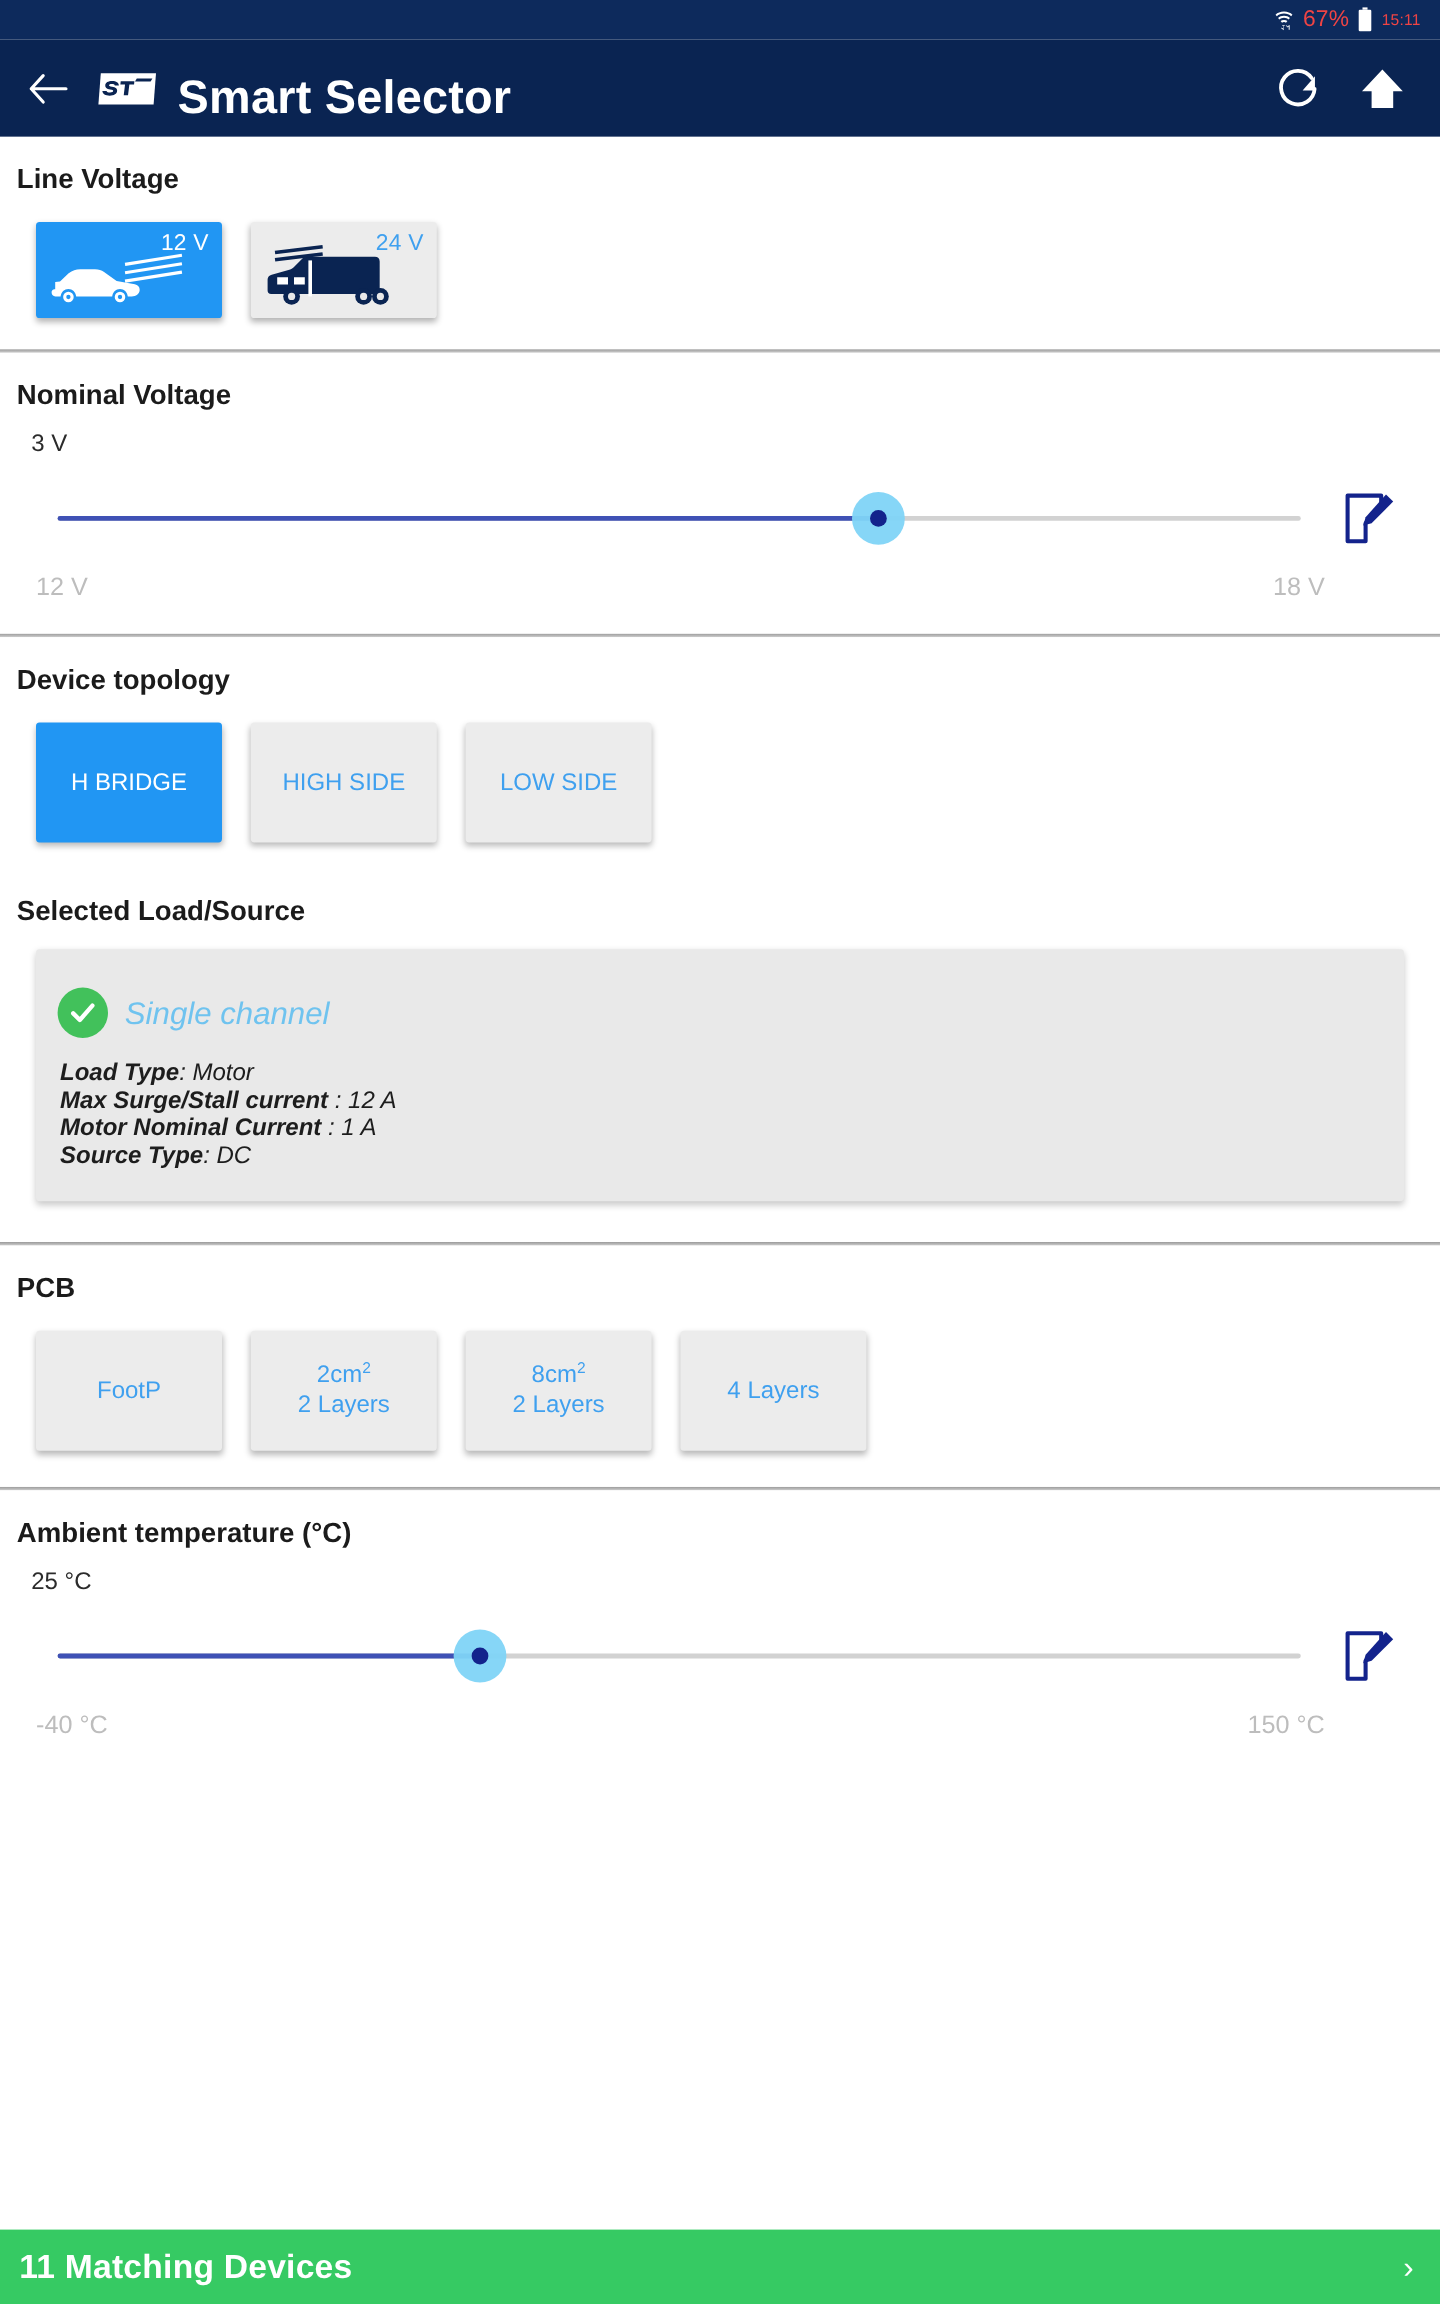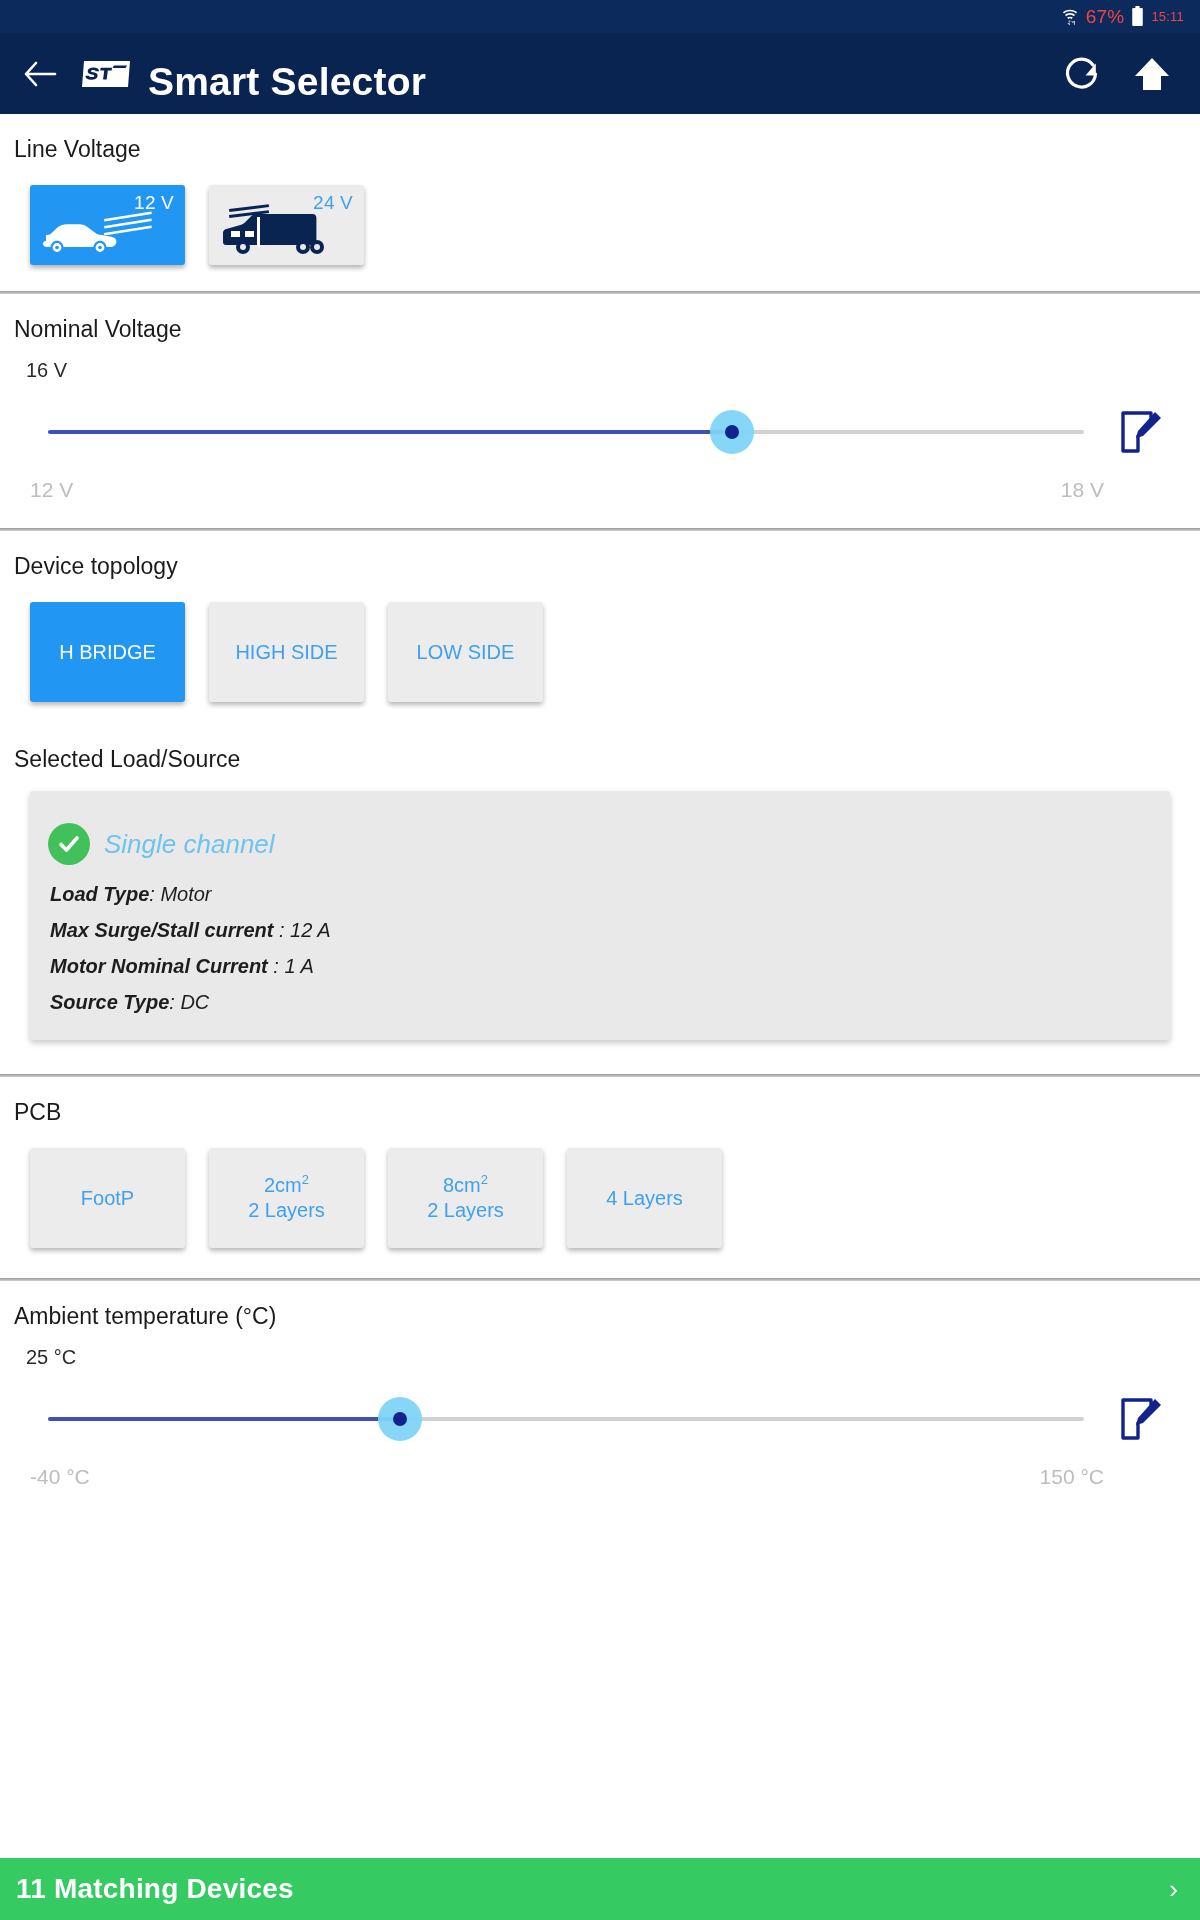--- a/index.html
+++ b/index.html
@@ -31,21 +31,21 @@
   }
   .appbar .back { width: 44px; height: 44px; display:flex; align-items:center; justify-content:center; cursor: pointer; }
   .st-logo { width: 56px; height: 34px; margin-left: 16px; display:block; }
   .appbar .title { font-size: 39px; margin-left: 14px; letter-spacing: .2px; font-weight: 700; margin-top: 16px; }
   .appbar .spacer { flex: 1; }
   .appbar .act { width: 52px; height: 52px; display:flex; align-items:center; justify-content:center; cursor: pointer; margin-left: 18px;}
 
   
   .section { padding: 22px 0 0 0; background:#fff; position: relative; }
   .divider { height: 3px; background: linear-gradient(to bottom,#9a9a9a,#cfcfcf); width:100%; }
-  .sec-title { font-size: 23px; color: #1b1b1b; padding-left: 14px; font-weight: 400;}
+  .sec-title { font-size: 23px; color: #1b1b1b; padding-left: 14px; font-weight: 700;}
 
   
   .tiles { display: flex; padding: 22px 0 26px 30px; gap: 24px; }
   .tile {
     width: 155px; height: 80px; border-radius: 3px;
     background: #ececec;
     box-shadow: 0 3px 5px rgba(0,0,0,.30);
     position: relative; cursor: pointer;
   }
   .tile.sel { background: #2196f3; }
@@ -94,21 +94,21 @@
     background: #e9e9e9; border-radius: 3px; padding: 32px 24px 26px 18px;
     box-shadow: 0 3px 6px rgba(0,0,0,.22);
     font-style: italic;
   }
   .card-head { display:flex; align-items:center; gap: 14px; }
   .check {
     width: 42px; height: 42px; border-radius: 50%; background:#42c15b;
     display:flex; align-items:center; justify-content:center;
   }
   .card-head .ct { font-size: 26px; color: #6fc3ef; }
-  .card .line { font-size: 20px; color: #1d1d1d; margin-top: 13px; padding-left: 2px;}
+  .card .line { font-size: 20px; color: #1d1d1d; padding-left: 2px;}
   .card .line b { font-weight: 700; }
   .card .lines { margin-top: 18px; }
 
   
   .spacerflex { flex: 1; }
   .bottombar {
     height: 62px; background: #36ca63; display:flex; align-items:center;
     justify-content: space-between; padding: 0 22px 0 16px; cursor: pointer;
   }
   .bottombar .lbl { color:#fff; font-size: 28px; font-weight: 700; letter-spacing:.2px;}
@@ -195,21 +195,21 @@
           <rect x="12" y="12" width="40" height="3" fill="#0a2452" transform="rotate(-7 12 12)"></rect>
         </svg>
       </div>
     </div>
   </div>
 
   <div class="divider"></div>
 
   <div class="section">
     <div class="sec-title">Nominal Voltage</div>
-    <div class="valtxt">16 V</div>
+    <div class="valtxt">3 V</div>
     <div class="sliderrow">
       <div class="track-wrap">
         <div class="track"></div>
         <div class="track-fill" id="nv-fill" style="width: 66%;"></div>
         <div class="thumb-halo" id="nv-halo" style="left: 66%;"></div>
         <div class="thumb-dot" id="nv-dot" style="left: 66%;"></div>
       </div>
       <div class="edit-btn">
         <svg width="50" height="50" viewBox="0 0 50 50">
           <path d="M8 6 H36 V16 L23 29 L23 44 H8 Z" fill="none" stroke="#13238c" stroke-width="3.4" stroke-linejoin="round"></path>

